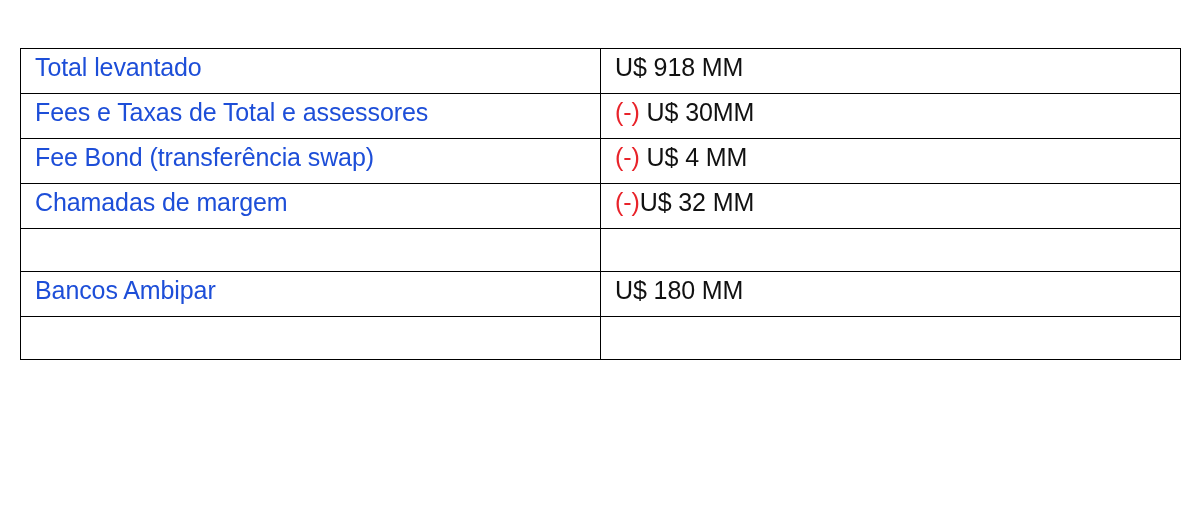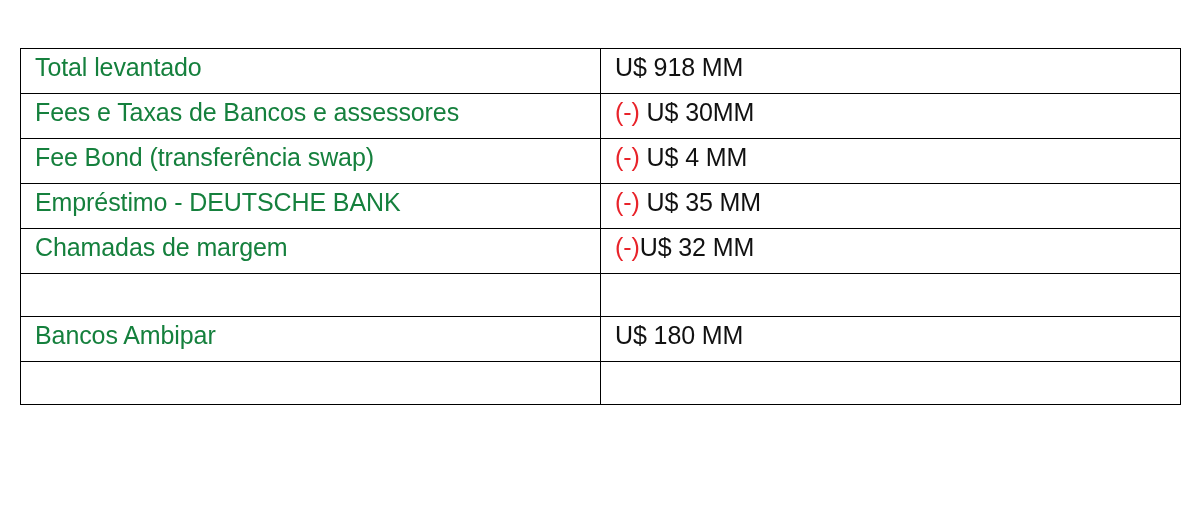--- a/index.html
+++ b/index.html
@@ -29,21 +29,21 @@
   table.fin-table col.c-value { width: 580px; }
   table.fin-table td {
     border: 1px solid #000000;
     padding: 3px 14px 5px 14px;
     font-size: 25px;
     line-height: 1.27;
     vertical-align: top;
     font-weight: 400;
     letter-spacing: -0.1px;
   }
-  td.label-cell { color: #15803d; }
+  td.label-cell { color: #1d4ed8; }
   td.value-cell { color: #111111; }
   .neg {
     color: #e8232a;
   }
   tr.tall td { height: 80px; }
   tr.empty td { height: 34px; }
   tr.normal td { height: 36px; }
 </style>
 </head>
 <body>
@@ -56,34 +56,30 @@
     </colgroup>
     <tbody>
 
       <tr class="normal">
         <td class="label-cell">Total levantado</td>
         <td class="value-cell"><span class="neg"></span><span>U$ 918 MM</span></td>
       </tr>
 
 
       <tr class="normal">
-        <td class="label-cell">Fees e Taxas de Bancos e assessores</td>
+        <td class="label-cell">Fees e Taxas de Total e assessores</td>
         <td class="value-cell"><span class="neg">(-)</span> <span>U$ 30MM</span></td>
       </tr>
 
 
       <tr class="normal">
         <td class="label-cell">Fee Bond (transferência swap)</td>
         <td class="value-cell"><span class="neg">(-)</span> <span>U$ 4 MM</span></td>
       </tr>
 
-      <tr class="normal">
-        <td class="label-cell">Empréstimo - DEUTSCHE BANK</td>
-        <td class="value-cell"><span class="neg">(-)</span> <span>U$ 35 MM</span></td>
-      </tr>
 
       <tr class="normal">
         <td class="label-cell">Chamadas de margem</td>
         <td class="value-cell"><span class="neg">(-)</span><span>U$ 32 MM</span></td>
       </tr>
 
       <tr class="empty">
         <td class="label-cell"></td>
         <td class="value-cell"></td>
       </tr>

